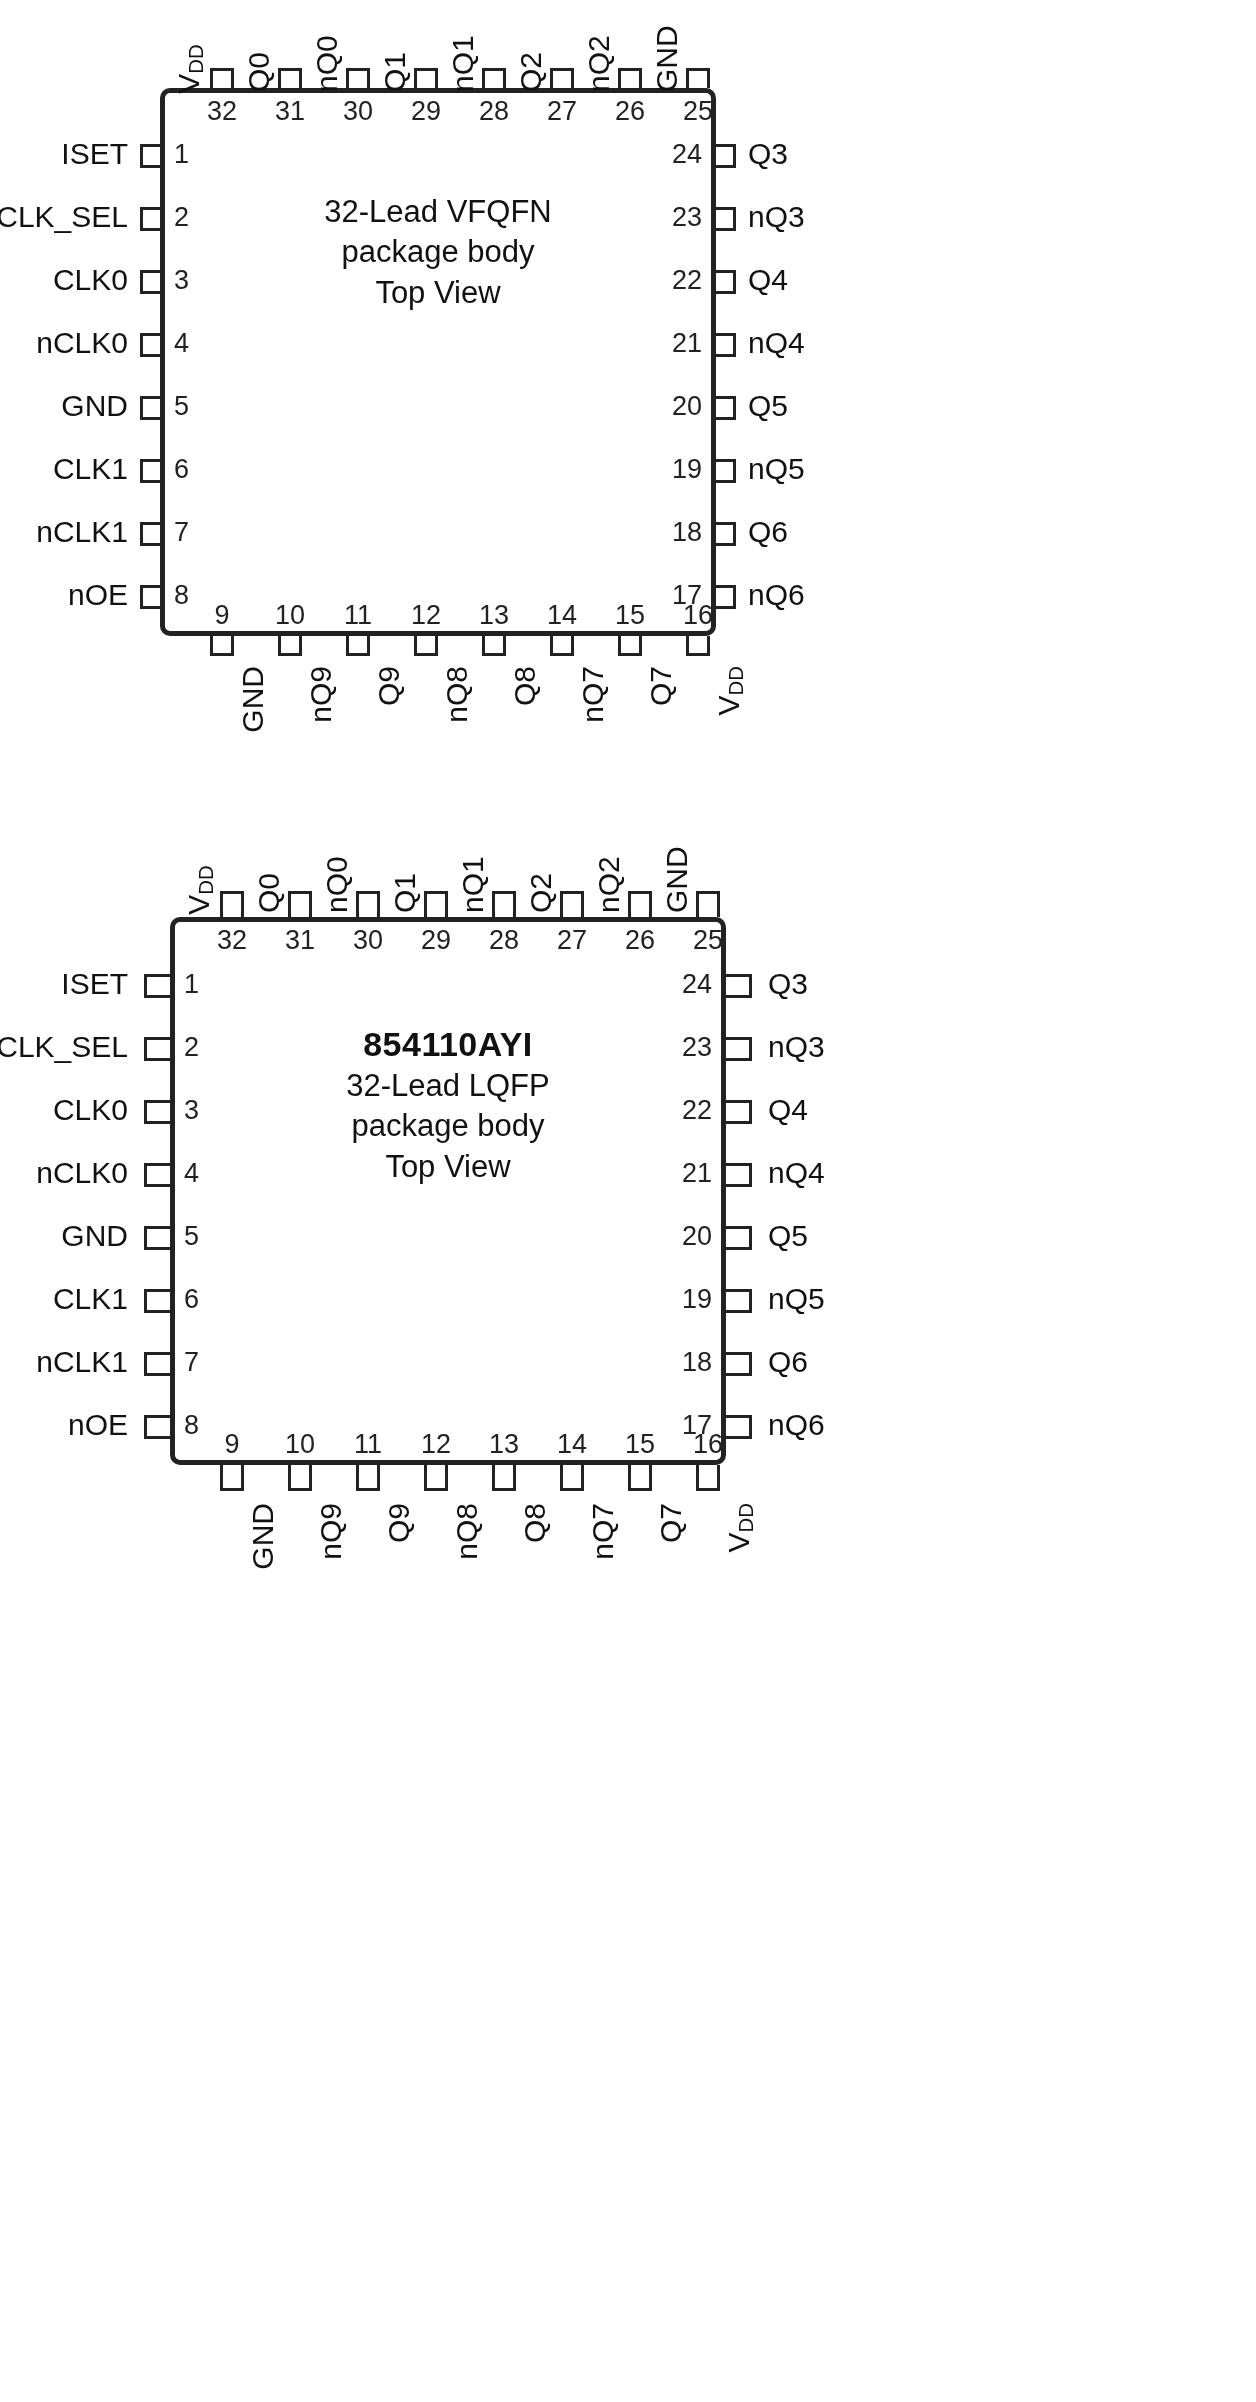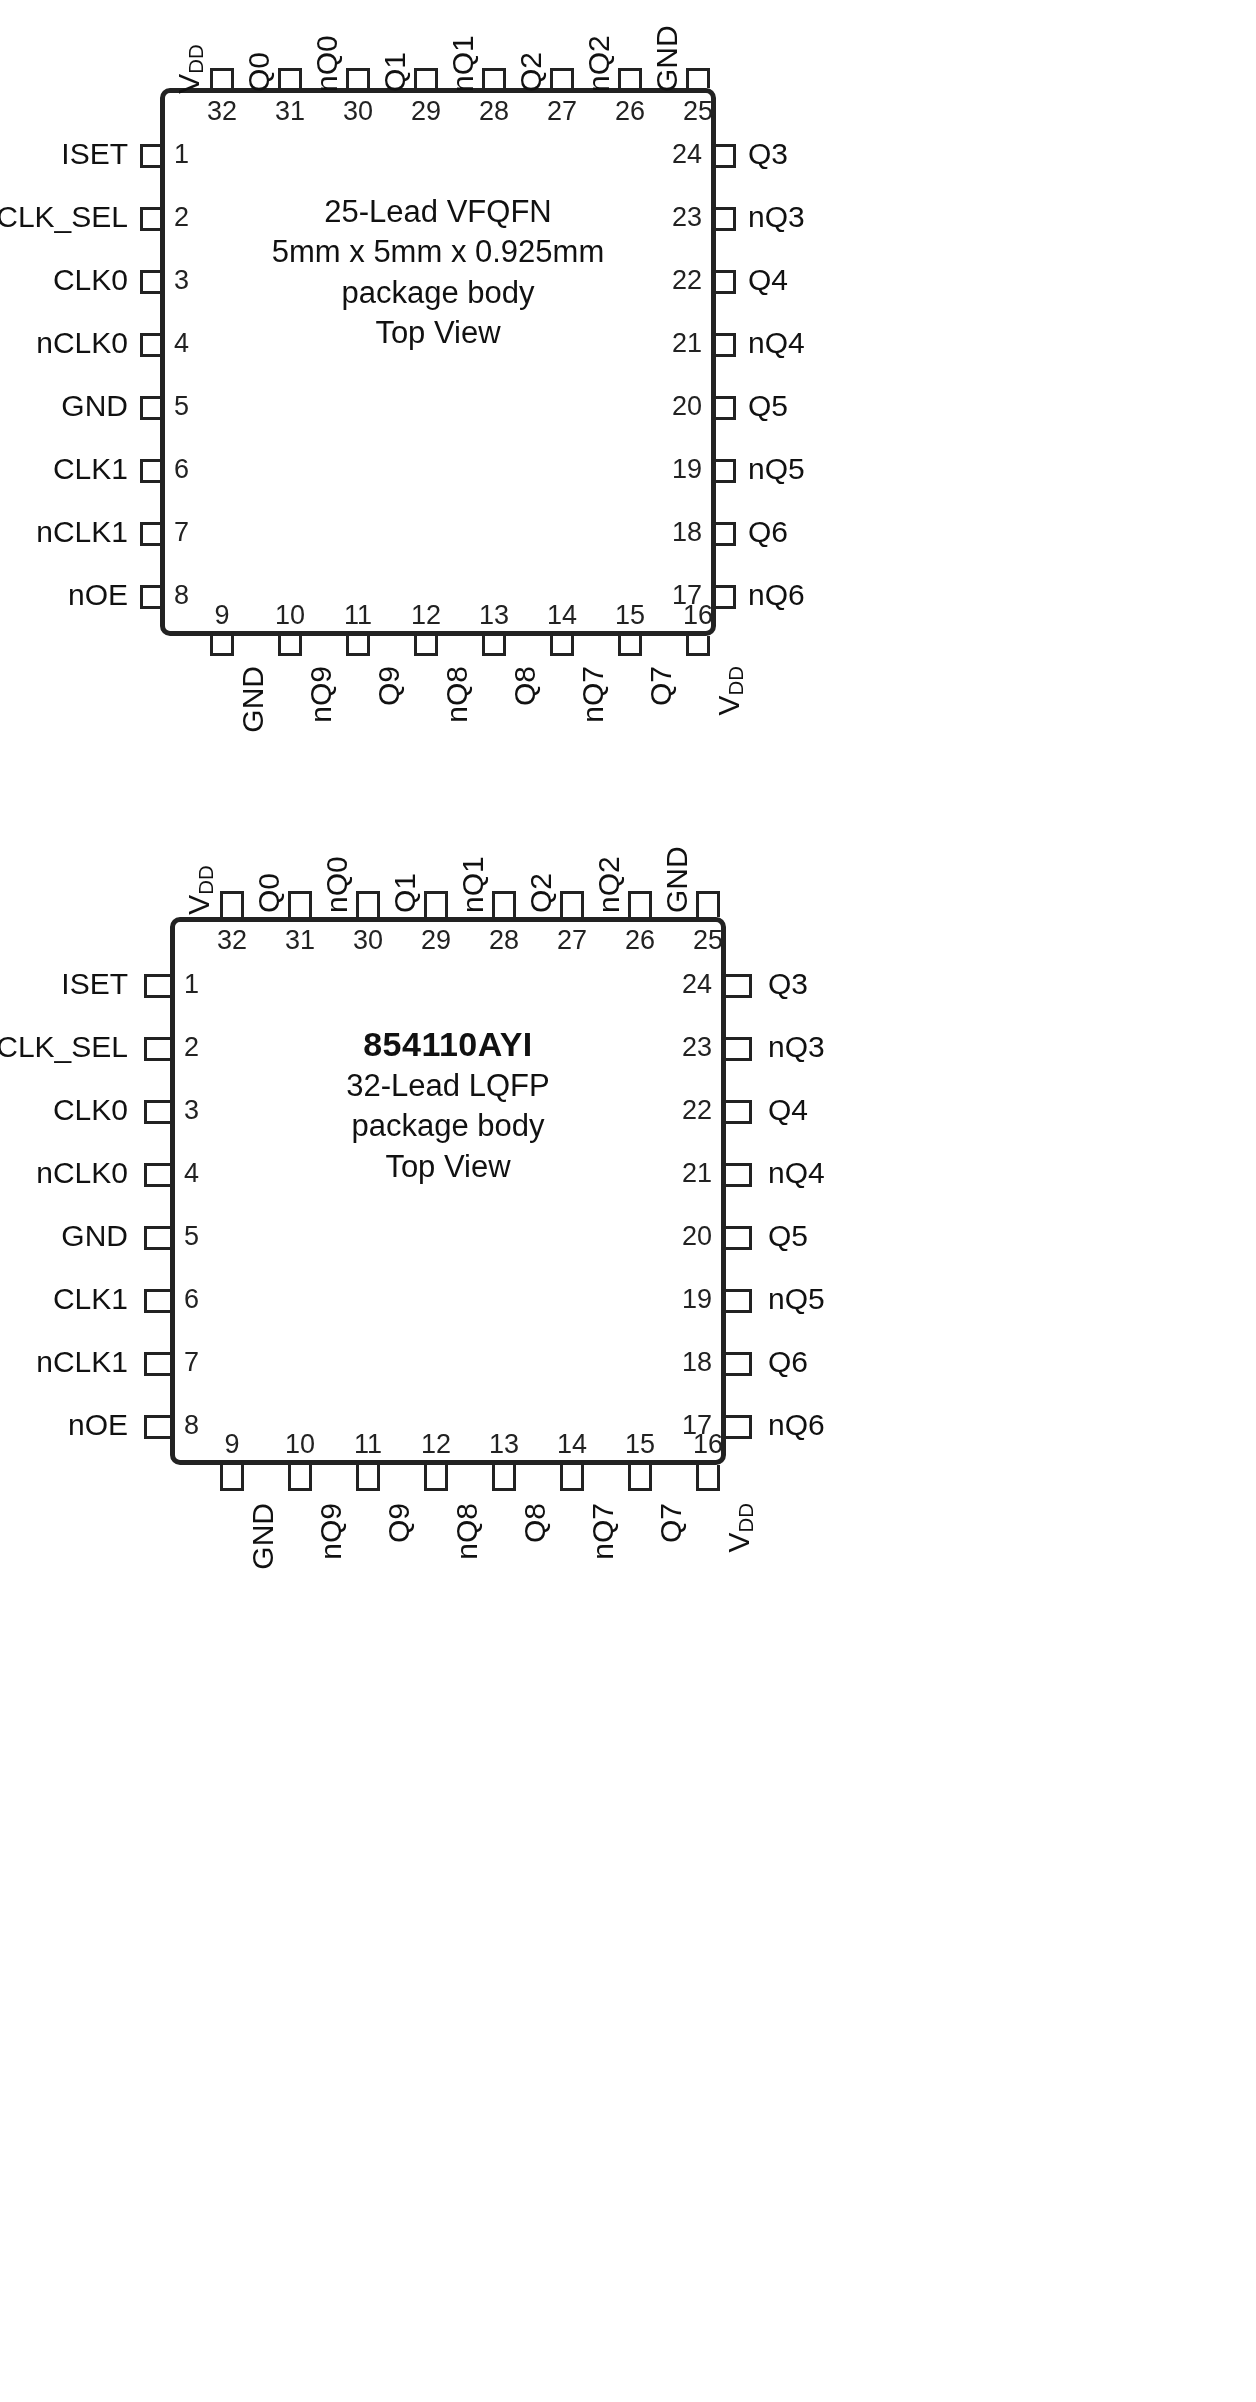--- a/index.html
+++ b/index.html
@@ -55,22 +55,21 @@
   }
   .sub{font-size:0.68em;vertical-align:-0.18em;letter-spacing:0;}
 </style>
 </head>
 <body>
 
 <div class="sheet">
   <div class="pkg" id="pkg-vfqfn" style="left: 0px; top: 0px; width: 1256px; height: 2402px;">
       <div class="body" style="left: 160px; top: 88px; width: 556px; height: 548px;"></div>
       <div class="center-text" style="left: 228px; top: 192px; width: 420px;">
-        <div class="ln">25-Lead VFQFN</div>
-        <div class="ln">5mm x 5mm x 0.925mm</div>
+        <div class="ln">32-Lead VFQFN</div>
         <div class="ln">package body</div>
         <div class="ln">Top View</div>
       </div>
       <div class="pad v" style="left: 210px; top: 68px; height: 20px; border-bottom: none;"></div>
       <div class="pnum top" style="left: 222px; top: 96px;">32</div>
       <div class="sig vert" style="left: 208px; top: 58px;">V<span class="sub">DD</span></div>
       <div class="pad v" style="left: 278px; top: 68px; height: 20px; border-bottom: none;"></div>
       <div class="pnum top" style="left: 290px; top: 96px;">31</div>
       <div class="sig vert" style="left: 276px; top: 58px;">Q0</div>
       <div class="pad v" style="left: 346px; top: 68px; height: 20px; border-bottom: none;"></div>

